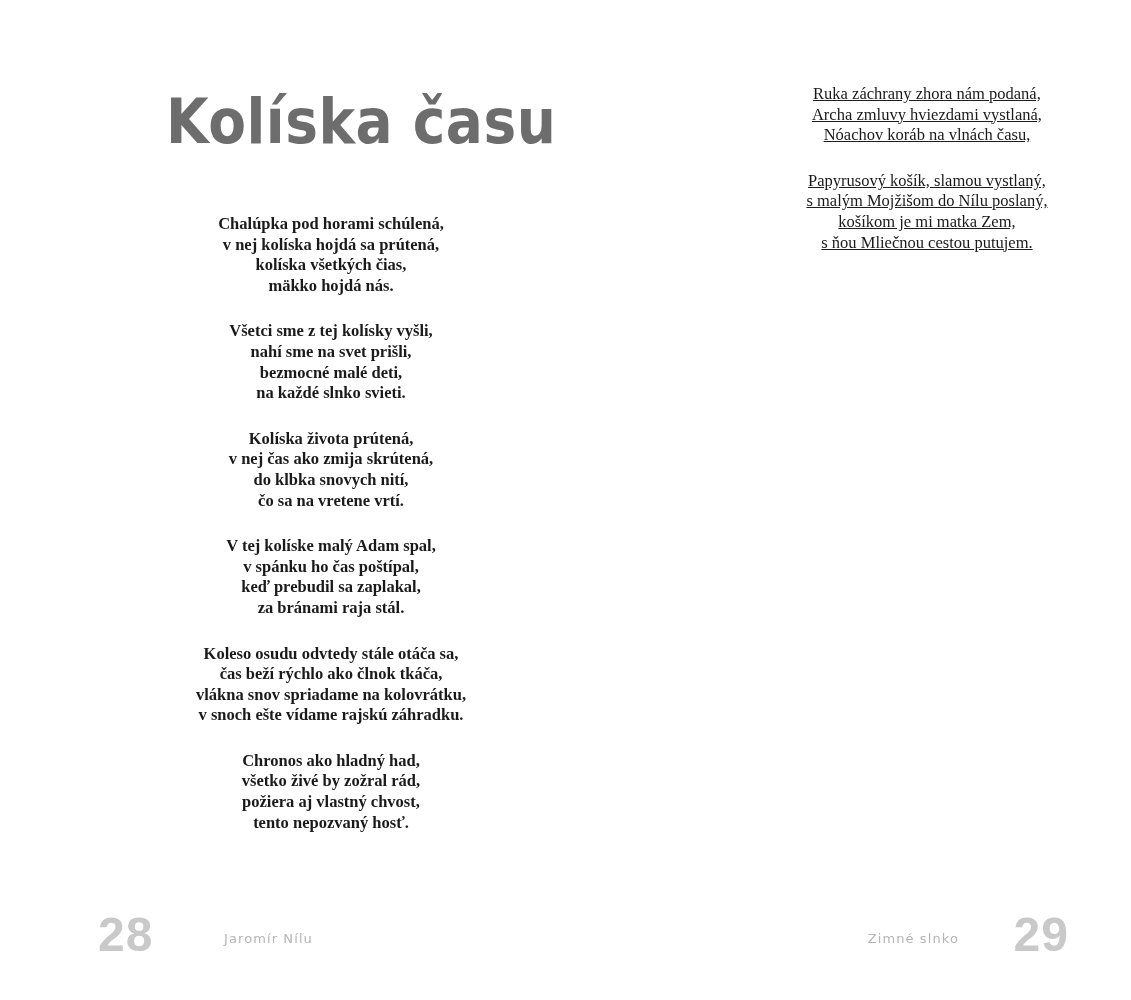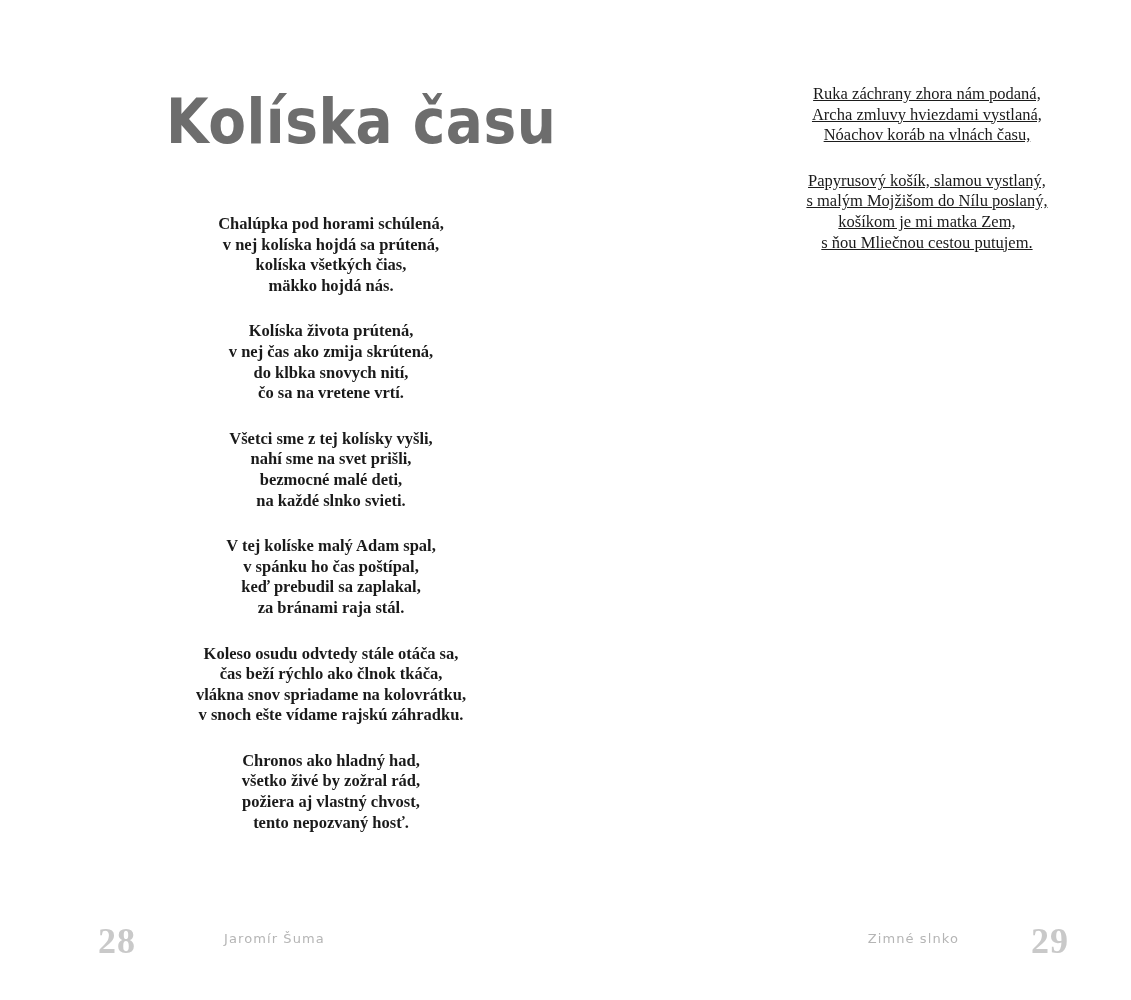--- a/index.html
+++ b/index.html
@@ -70,22 +70,22 @@
     line-height: 20.6px;
     color: #1a1a1a;
   }
   .stanza:last-child { margin-bottom: 0; }
   .verse-line { display: block; white-space: pre; }
 
   
   .folio {
     position: absolute;
     bottom: 38px;
-    font-family: Liberation Serif, serif;
-    font-size: 36px;
+    font-family: Liberation Sans, sans-serif;
+    font-size: 48px;
     font-weight: 700;
     color: #c9c9c9;
     letter-spacing: 1px;
   }
   .folio-left  { left: 62px; }
   .folio-right { right: 62px; text-align: right; }
 
   .running-head {
     position: absolute;
     bottom: 54px;
@@ -109,31 +109,31 @@
     <div class="verse-column-left">
 
       <p class="stanza">
         <span class="verse-line">Chalúpka pod horami schúlená,</span>
         <span class="verse-line">v nej kolíska hojdá sa prútená,</span>
         <span class="verse-line">kolíska všetkých čias,</span>
         <span class="verse-line">mäkko hojdá nás.</span>
       </p>
 
       <p class="stanza">
+        <span class="verse-line">Všetci sme z tej kolísky vyšli,</span>
+        <span class="verse-line">nahí sme na svet prišli,</span>
+        <span class="verse-line">bezmocné malé deti,</span>
+        <span class="verse-line">na každé slnko svieti.</span>
+      </p>
+
+      <p class="stanza">
         <span class="verse-line">Kolíska života prútená,</span>
         <span class="verse-line">v nej čas ako zmija skrútená,</span>
         <span class="verse-line">do klbka snovych nití,</span>
         <span class="verse-line">čo sa na vretene vrtí.</span>
-      </p>
-
-      <p class="stanza">
-        <span class="verse-line">Všetci sme z tej kolísky vyšli,</span>
-        <span class="verse-line">nahí sme na svet prišli,</span>
-        <span class="verse-line">bezmocné malé deti,</span>
-        <span class="verse-line">na každé slnko svieti.</span>
       </p>
 
       <p class="stanza">
         <span class="verse-line">V tej kolíske malý Adam spal,</span>
         <span class="verse-line">v spánku ho čas poštípal,</span>
         <span class="verse-line">keď prebudil sa zaplakal,</span>
         <span class="verse-line">za bránami raja stál.</span>
       </p>
 
       <p class="stanza">
@@ -147,21 +147,21 @@
         <span class="verse-line">Chronos ako hladný had,</span>
         <span class="verse-line">všetko živé by zožral rád,</span>
         <span class="verse-line">požiera aj vlastný chvost,</span>
         <span class="verse-line">tento nepozvaný hosť.</span>
       </p>
 
     </div>
 
     <div class="folio folio-left">28</div>
 
-    <div class="running-head running-head-left">Jaromír Šuma</div>
+    <div class="running-head running-head-left">Jaromír Nílu</div>
   </div>
 
   <div class="page page-right">
 
     <div class="verse-column-right">
 
       <p class="stanza">
         <span class="verse-line">Ruka záchrany zhora nám podaná,</span>
         <span class="verse-line">Archa zmluvy hviezdami vystlaná,</span>
         <span class="verse-line">Nóachov koráb na vlnách času,</span>

